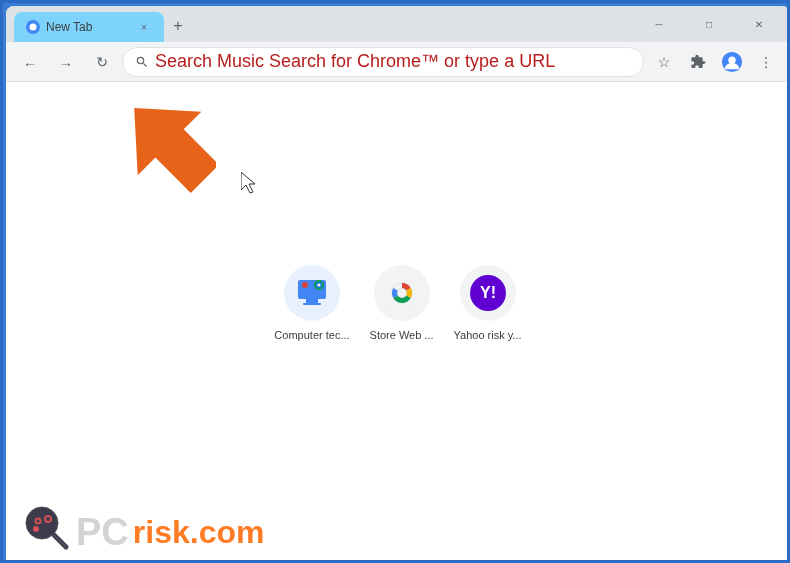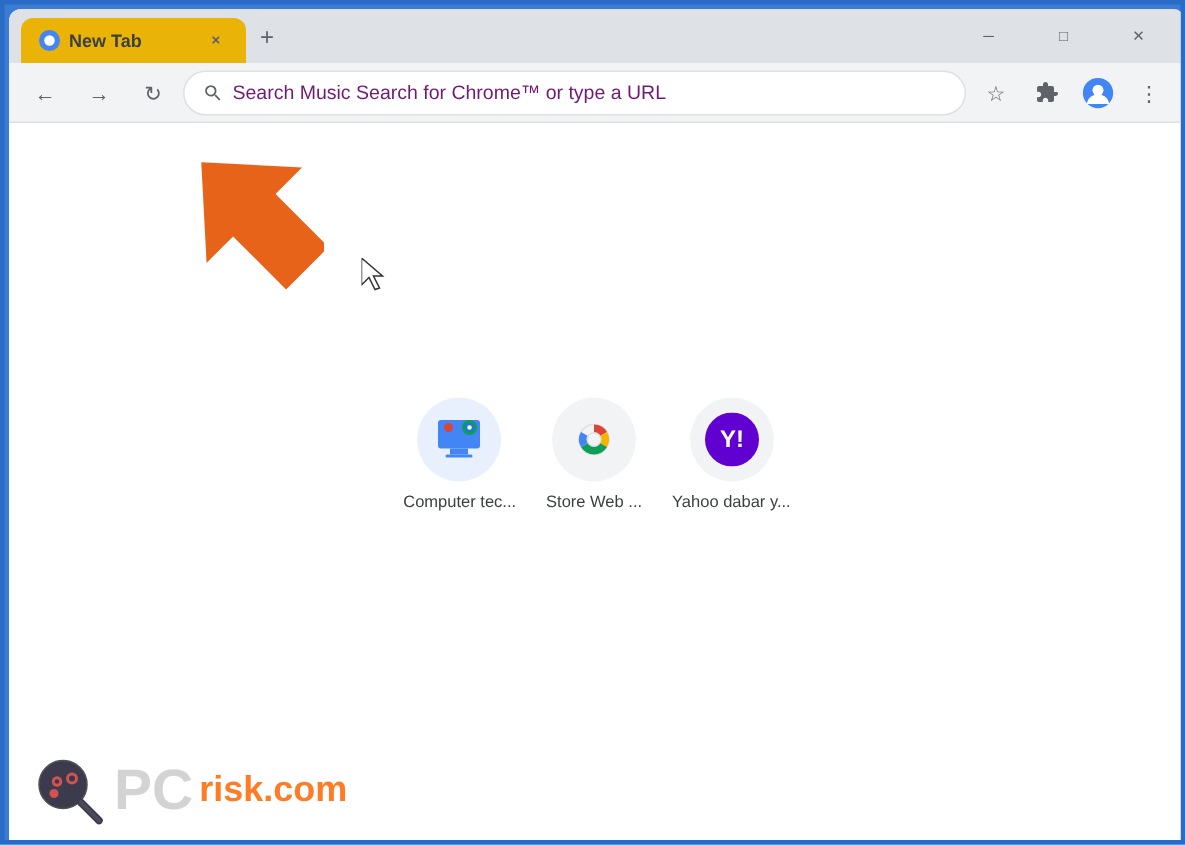--- a/index.html
+++ b/index.html
@@ -28,32 +28,31 @@
     .title-bar {
       background: #dee1e6;
       height: 36px;
       display: flex;
       align-items: flex-end;
       padding: 0 8px;
       position: relative;
     }
 
     .tab {
-      background: #eab308;
+      background: #7dd3fc;
       height: 30px;
       min-width: 150px;
       max-width: 220px;
       border-radius: 8px 8px 0 0;
       display: flex;
       align-items: center;
       padding: 0 12px;
       font-size: 12px;
       color: #3c4043;
       gap: 6px;
-      font-weight: bold;
     }
 
     .tab-close {
       width: 16px;
       height: 16px;
       border-radius: 50%;
       display: flex;
       align-items: center;
       justify-content: center;
       font-size: 10px;
@@ -124,22 +123,22 @@
       background: white;
       border-radius: 15px;
       display: flex;
       align-items: center;
       padding: 0 12px;
       gap: 6px;
       border: 1px solid #e0e0e0;
     }
 
     .address-bar-text {
-      font-size: 13px;
-      color: #701a75;
+      font-size: 18px;
+      color: #b91c1c;
       flex: 1;
     }
 
     .toolbar-icons {
       display: flex;
       gap: 2px;
     }
 
     .toolbar-icon-btn {
       width: 32px;
@@ -219,41 +218,41 @@
       overflow: hidden;
       text-overflow: ellipsis;
     }
 
     
     .watermark {
       position: absolute;
       bottom: 12px;
       left: 16px;
       display: flex;
-      align-items: center;
+      align-items: flex-end;
       gap: 6px;
       opacity: 0.85;
     }
 
     .pcrisk-logo {
       display: flex;
       align-items: center;
       gap: 4px;
     }
 
     .pcrisk-text {
       font-size: 38px;
       font-weight: 900;
       color: #cccccc;
       font-family: Arial Black, Arial, sans-serif;
       line-height: 1;
     }
 
     .pcrisk-risk {
-      font-size: 24px;
+      font-size: 32px;
       font-weight: 700;
       color: #ff6600;
       font-family: Arial Black, Arial, sans-serif;
     }
   </style>
 </head>
 <body>
 
 <div class="browser-window">
 
@@ -358,21 +357,21 @@
       </div>
 
 
       <div class="shortcut-item">
         <div class="shortcut-icon" style="background:#f1f3f4;">
           <svg width="36" height="36" viewBox="0 0 36 36">
             <circle cx="18" cy="18" r="18" fill="#6001d2"></circle>
             <text x="18" y="23" text-anchor="middle" font-size="16" font-weight="bold" fill="white" font-family="Arial">Y!</text>
           </svg>
         </div>
-        <span class="shortcut-label">Yahoo dabar y...</span>
+        <span class="shortcut-label">Yahoo risk y...</span>
       </div>
 
 
     </div>
 
     <div class="watermark">
 
       <svg width="48" height="48" viewBox="0 0 48 48">
         <circle cx="20" cy="20" r="16" fill="#1a1a2e" stroke="#333" stroke-width="1"></circle>
 

